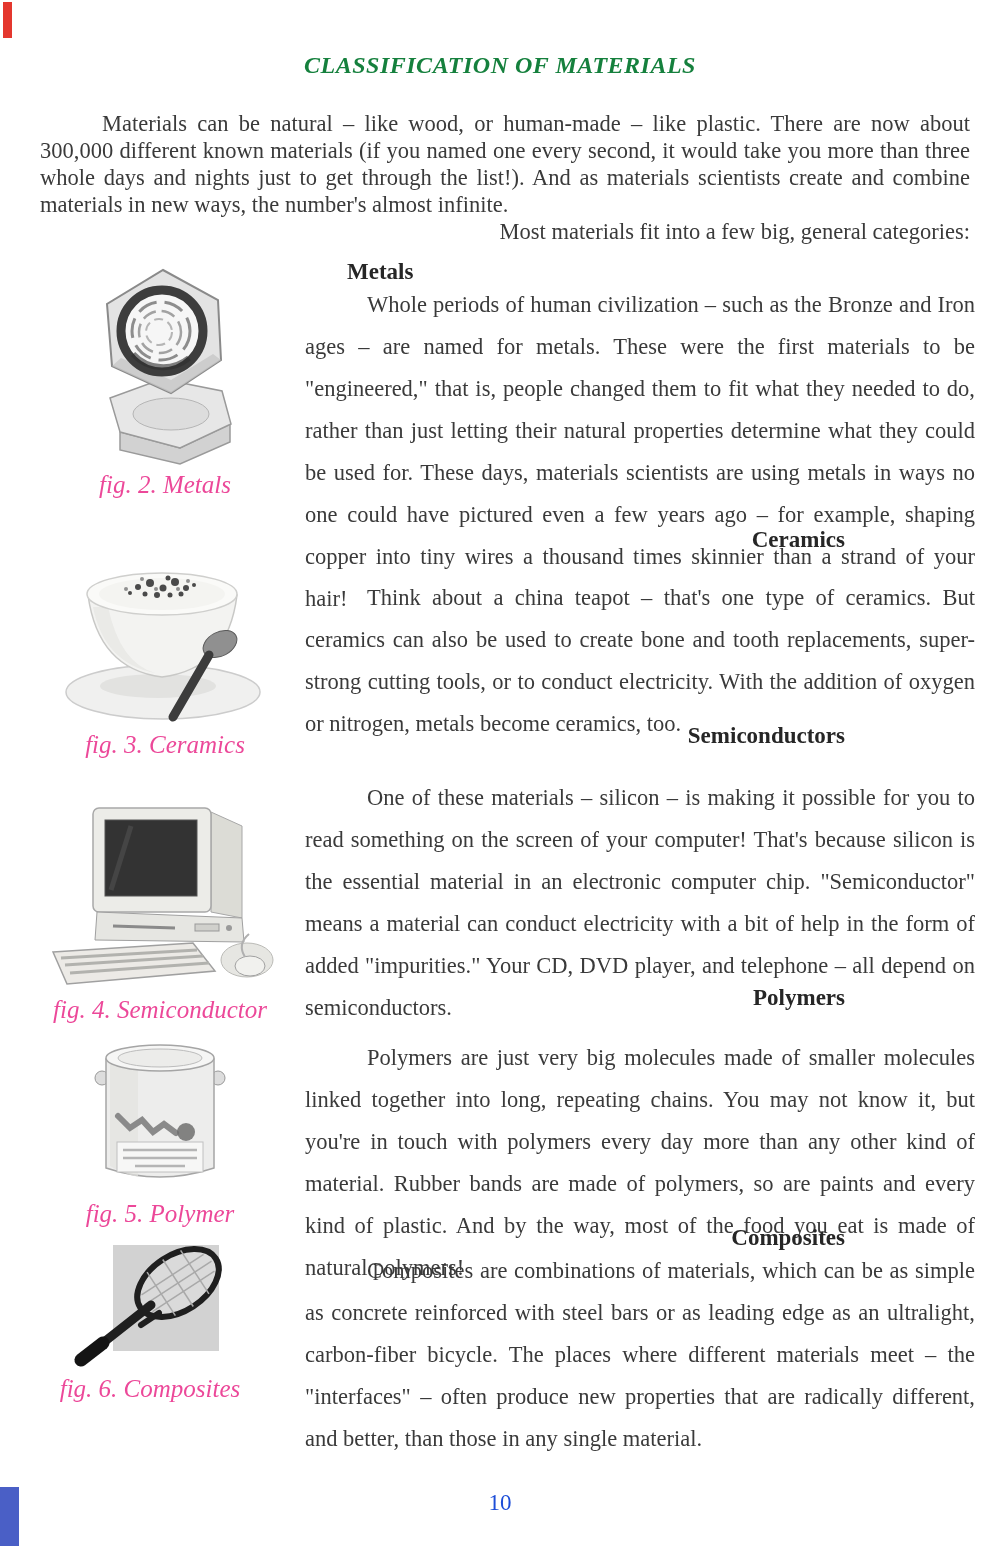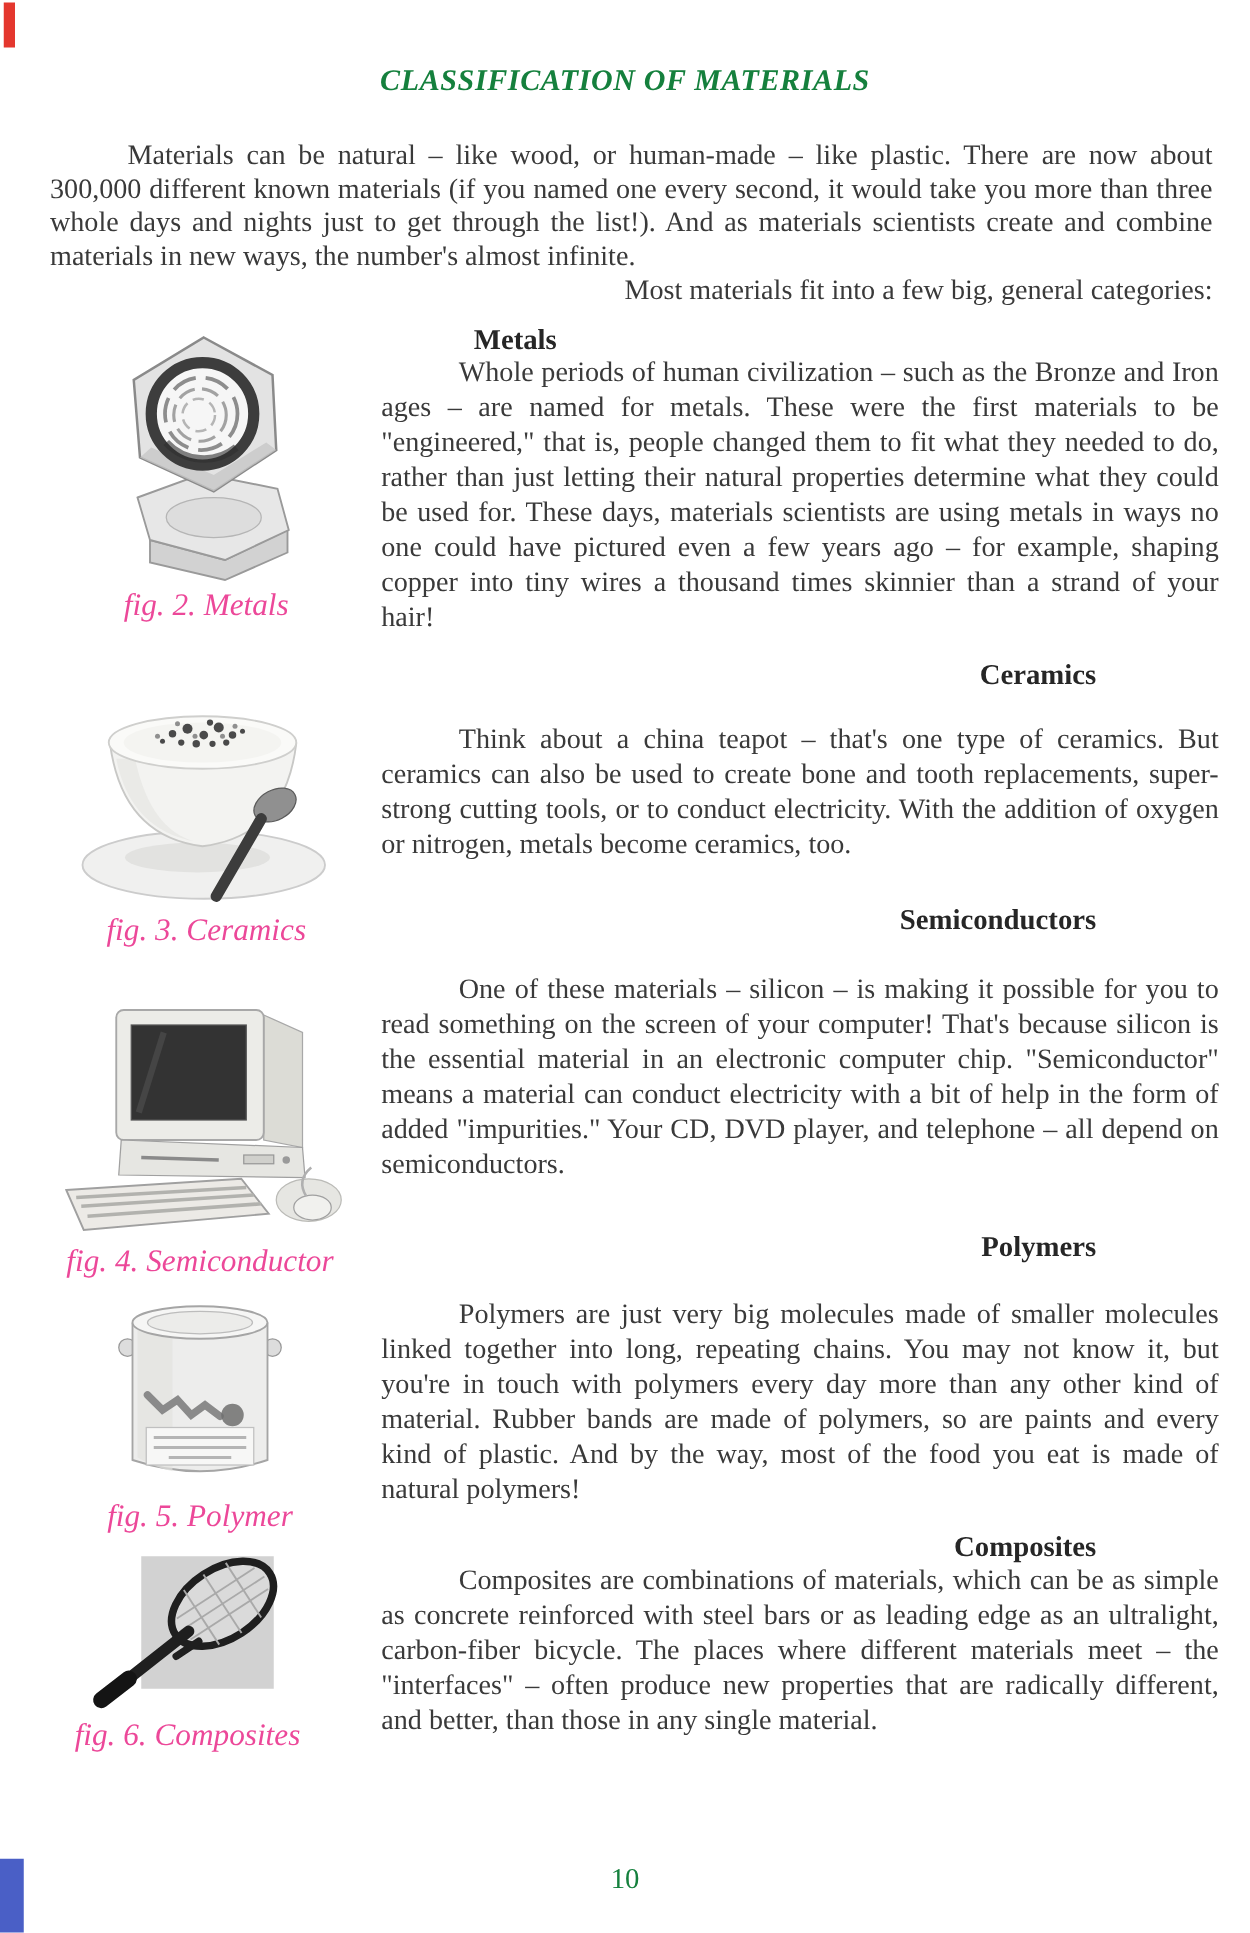--- a/index.html
+++ b/index.html
@@ -10,33 +10,33 @@
   }
   .abs{position:absolute;}
   #title{
     top:52px;left:0;width:1000px;text-align:center;
     font-size:24px;font-weight:bold;font-style:italic;color:#15803d;letter-spacing:.5px;
   }
   .intro{top:110px;left:40px;width:930px;font-size:22.5px;line-height:27px;}
   .intro p{margin:0;text-align:justify;text-indent:62px;}
   .intro p.noj{text-align:right;}
   .sec-head{
-    font-size:23px;font-weight:bold;color:#262626;white-space:nowrap;margin-left:32px;
+    font-size:23px;font-weight:bold;color:#262626;white-space:nowrap;
   }
   .sec-head.centered{left:305px;width:540px;text-align:right;}
   .sec-body{
-    left:305px;width:670px;font-size:22.5px;line-height:28px;
+    left:305px;width:670px;font-size:22.5px;line-height:42px;
     text-align:justify;text-indent:62px;color:#3a3a3a;margin:0;
   }
   .figure{text-align:center;}
   .figure svg{display:block;margin:0 auto;}
   .fig-caption{
     font-style:italic;font-size:25px;color:#ec4899;margin-top:4px;white-space:nowrap;
   }
-  #page-number{top:1490px;left:0;width:1000px;text-align:center;font-size:23px;color:#15803d;}
+  #page-number{top:1490px;left:0;width:1000px;text-align:center;font-size:23px;color:#1d4ed8;}
   #mark-red{top:2px;left:3px;width:9px;height:36px;background:#e4372e;}
   #mark-blue{top:1487px;left:0;width:19px;height:59px;background:#4a5fc6;}
 </style>
 </head>
 <body>
 
 <div id="mark-red" class="abs"></div>
 <div id="mark-blue" class="abs"></div>
 
 <div id="title" class="abs">CLASSIFICATION OF MATERIALS</div>

